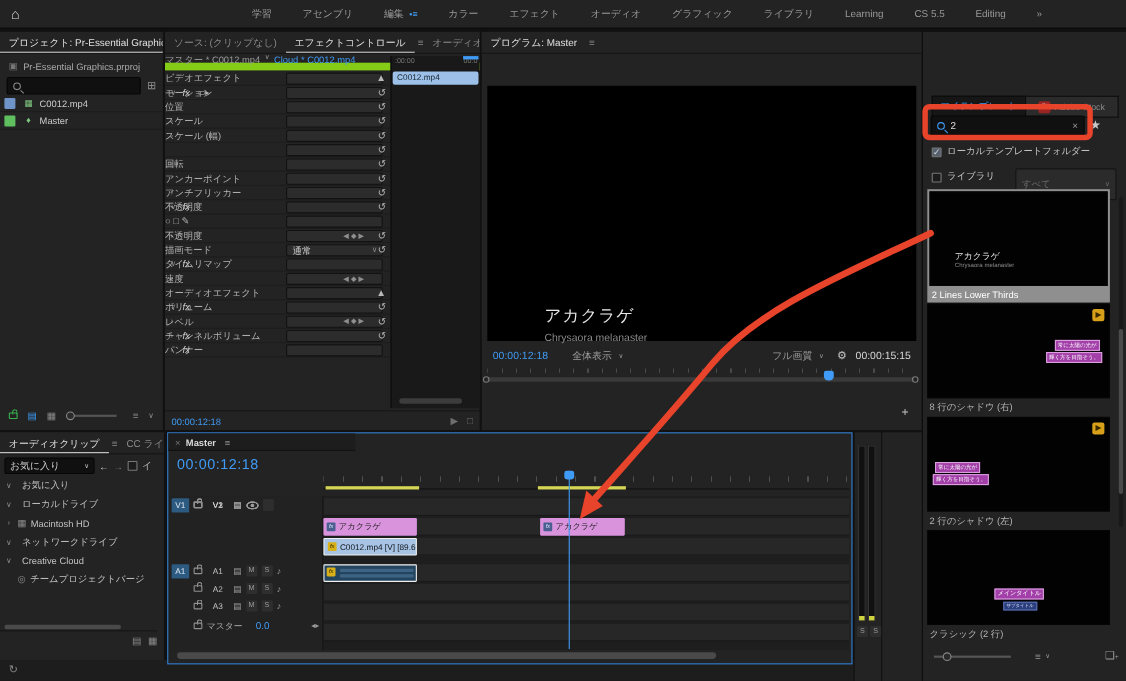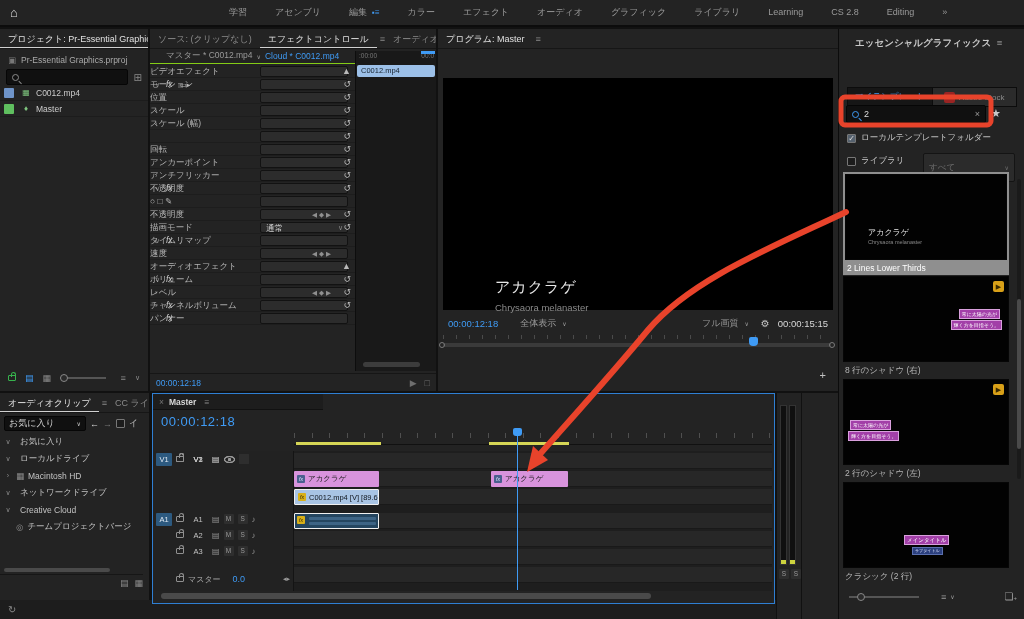--- a/index.html
+++ b/index.html
@@ -35,21 +35,21 @@
 .pic{width:12px;text-align:center;margin-right:4px;font-size:8px;flex:none}
 #project .foot{position:absolute;bottom:4px;left:0;right:0;height:18px;display:flex;align-items:center;gap:9px;padding:0 8px;color:#8a8a8a}
 
 .lk{width:8px;height:6px;border:1px solid #909090;border-radius:1px;position:relative;display:inline-block;flex:none}
 .lk::before{content:"";position:absolute;top:-4px;left:1.5px;width:3px;height:4px;border:1px solid #909090;border-bottom:none;border-radius:3px 3px 0 0}
 .lk.grn{border-color:#37b24d}.lk.grn::before{border-color:#37b24d}
 .eye{width:11px;height:7px;border-radius:50%;border:1px solid #9a9a9a;position:relative;display:inline-block;flex:none}
 .eye::after{content:"";position:absolute;left:3.2px;top:1.6px;width:3px;height:3px;border-radius:50%;background:#9a9a9a}
 
 #ecpanel{left:150px;top:29px;width:286px;height:362px}
-#ec-head{height:15px;display:flex;align-items:center;font-size:8.5px;color:#9a9a9a;border-bottom:1px solid #84cc16;padding:0 16px;background:#232323}
+#ec-head{height:15px;display:flex;align-items:flex-start;font-size:8.5px;color:#9a9a9a;border-bottom:7px solid #84cc16;padding:0 0;background:#232323}
 #ec-rows{position:absolute;left:0;top:36px;width:205px}
 .ec-row{position:relative;height:13px;border-bottom:1px solid #1d1d1d;font-size:8.5px;color:#b5b5b5}
 .ec-row span{position:absolute;top:0;line-height:13px}
 .ec-row .tw{left:5px;color:#8a8a8a;font-size:7px}
 .ec-row .fx{left:16px;font-style:italic;color:#cfcfcf}
 .ec-row .ic{left:30px;color:#bbb;font-size:7px}
 .ec-row .v1{left:113px;color:#3f9bf5}
 .ec-row .v2{left:148px;color:#3f9bf5}
 .ec-row .chkg{left:113px;color:#cfcfcf;font-size:10px}
 .ec-row .chkt{left:127px;color:#cfcfcf}
@@ -155,21 +155,21 @@
 
   <div class="wsitem"><span>学習</span></div>
       <div class="wsitem"><span>アセンブリ</span></div>
       <div class="wsitem"><span>編集</span><span class="badge">▪≡</span></div>
       <div class="wsitem"><span>カラー</span></div>
       <div class="wsitem"><span>エフェクト</span></div>
       <div class="wsitem"><span>オーディオ</span></div>
       <div class="wsitem"><span>グラフィック</span></div>
       <div class="wsitem"><span>ライブラリ</span></div>
       <div class="wsitem"><span>Learning</span></div>
-      <div class="wsitem"><span>CS 2.8</span></div>
+      <div class="wsitem"><span>CS 5.5</span></div>
       <div class="wsitem"><span>Editing</span></div>
       <div class="wsitem"><span>»</span></div>
     </div>
 </div>
 
 <div id="project" class="p">
   <div class="tabs">
     <span class="tab on">プロジェクト: Pr-Essential Graphics</span>
 
   </div>
@@ -568,21 +568,20 @@
   <div class="transport" style="top:340px">
 
   <span class="tbtn"></span>
       <span class="tbtn"></span>
       <span class="tbtn"></span>
     </div>
   <span class="a" style="right:12px;top:340px;color:#c2c2c2;font-size:11px">+</span>
 </div>
 
 <div id="eg" class="p">
-  <div class="title"><span>エッセンシャルグラフィックス</span> <span class="menu">≡</span></div>
   <div class="seg">
     <span class="s1">マイテンプレート</span>
     <span class="s2">
         <span class="stbadge">St</span>
         <span>Adobe Stock</span>
       </span>
   </div>
   <div id="eg-search" class="well">
     <span class="mag bl"></span>
     <span>2</span>
@@ -800,21 +799,21 @@
         <div class="trow" style="position:relative">
         <span class="patch"></span>
         <span class="lk"></span>
         <span class="tname">A3</span>
         <span class="ticon">▤</span>
         <span class="ms">M</span>
         <span class="ms">S</span>
         <span class="ticon">♪</span>
       </div>
       </div>
-    <div class="trow" style="top:120px">
+    <div class="trow" style="top:110px">
       <span style="width:16px"></span>
       <span class="lk"></span>
       <span style="font-size:8px;color:#aaa">マスター</span>
       <span class="blue" style="margin-left:8px">0.0</span>
       <span style="margin-left:auto;margin-right:4px;color:#9a9a9a;font-size:7px">◂▸</span>
     </div>
   </div>
 
   <div class="clip" style="left:141px;top:77px;width:85px;background:#d893dc;color:#1a1a1a">
     <span class="fxb" style="background:#4a5f8f;color:#dfe8ff">fx</span>

